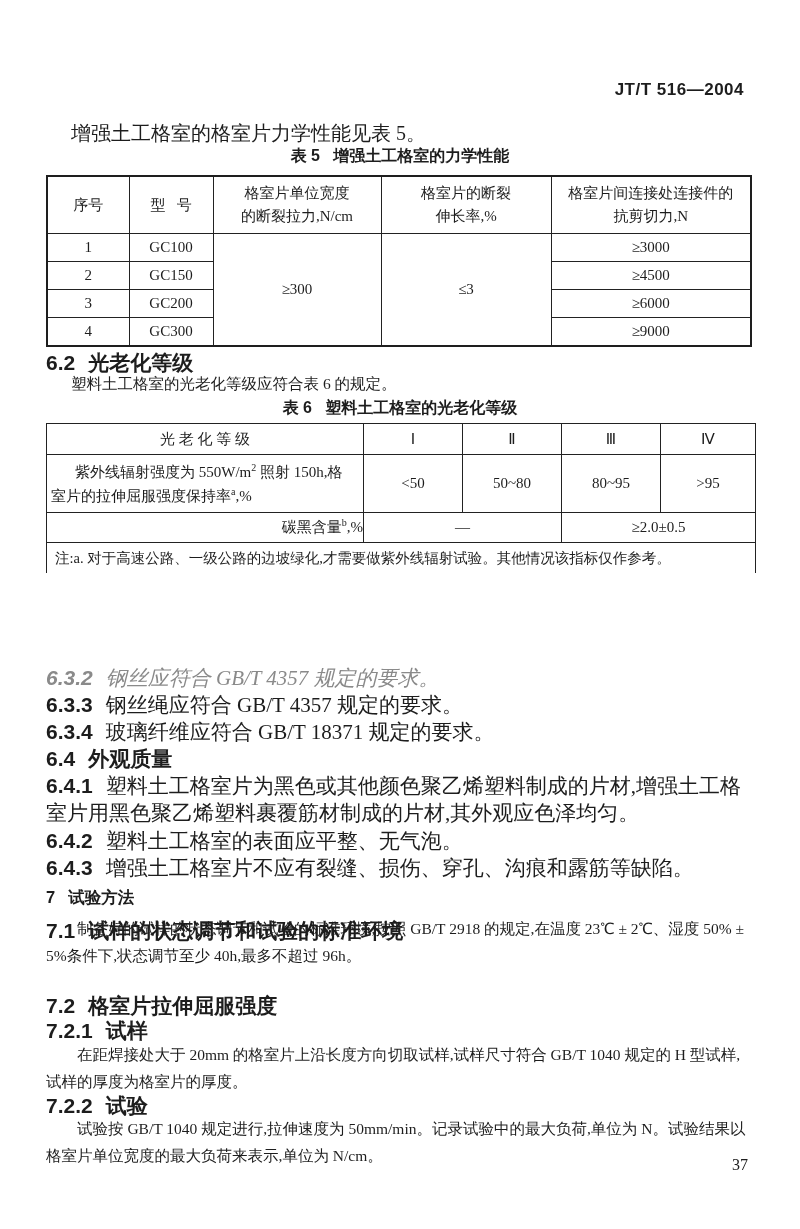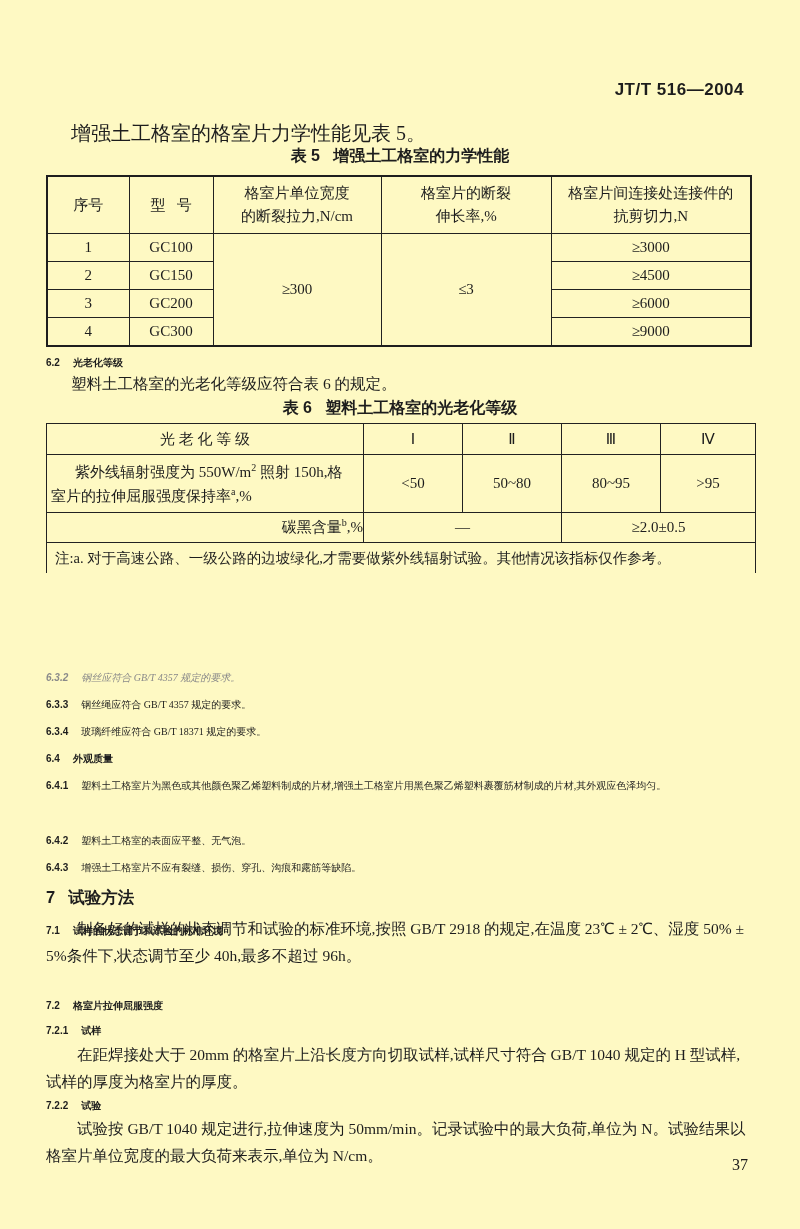--- a/index.html
+++ b/index.html
@@ -1,18 +1,18 @@
 <!DOCTYPE html>
 <html><head>
 <meta charset="utf-8">
 <style>
   html,body { margin:0; padding:0; background:#d8d8d8; }
   .page {
     position:relative; width:800px; height:1229px; margin:0 auto;
-    background:#fef9c3; overflow:hidden;
+    background:#ffffff; overflow:hidden;
     font-family:"Liberation Serif", serif; color:#1d1d1d;
   }
   .abs { position:absolute; }
   .sans { font-family:"Liberation Sans", sans-serif; }
   .pre { white-space:pre; }
 
   .std-code { top:80px; right:56px; font-size:17px; font-weight:bold; letter-spacing:.5px; }
   .intro { top:120px; left:71px; font-size:20px; }
   .tcaption { left:0; width:100%; text-align:center; font-weight:bold; font-size:16px; }
   .t5cap { top:146px; }
@@ -28,21 +28,21 @@
   .t6 { top:423px; left:46px; width:709px; font-size:15px; }
   .t6 th, .t6 td { border:1.5px solid #222; text-align:center; padding:0; font-weight:normal; }
   .t6 .head th { height:30px; }
   .t6 .uv td { height:53px; }
   .t6 .uv .lbl { text-align:left; padding:2px 6px 2px 4px; text-indent:1.6em; line-height:24px;margin-left:34px; }
   .t6 .carbon td { height:29px; }
   .t6 .carbon .lbl { text-align:right; padding-left:8px; }
   .t6 .noterow td { height:30px; border-bottom:none; text-align:left; padding-left:8px; font-size:14.5px; }
   sup { font-size:10px; line-height:0; }
 
-  .clause { left:46px; width:708px; font-size:10px; line-height:27px; }
+  .clause { left:46px; width:708px; font-size:21px; line-height:27px; }
   .clause .num { font-family:"Liberation Sans", sans-serif; font-weight:bold; margin-right:13px; }
   .clause .ttl { font-family:"Liberation Sans", sans-serif; font-weight:bold; }
   .faded { color:#8a8a8a;font-style:italic; }
   .para { left:46px; width:708px; font-size:15.5px; line-height:26.5px; text-indent:2em; }
   .h1size { font-size:16.5px; }
   .pageno { top:1156px; right:52px; font-size:16px; }
 </style>
 </head>
 <body>
 

